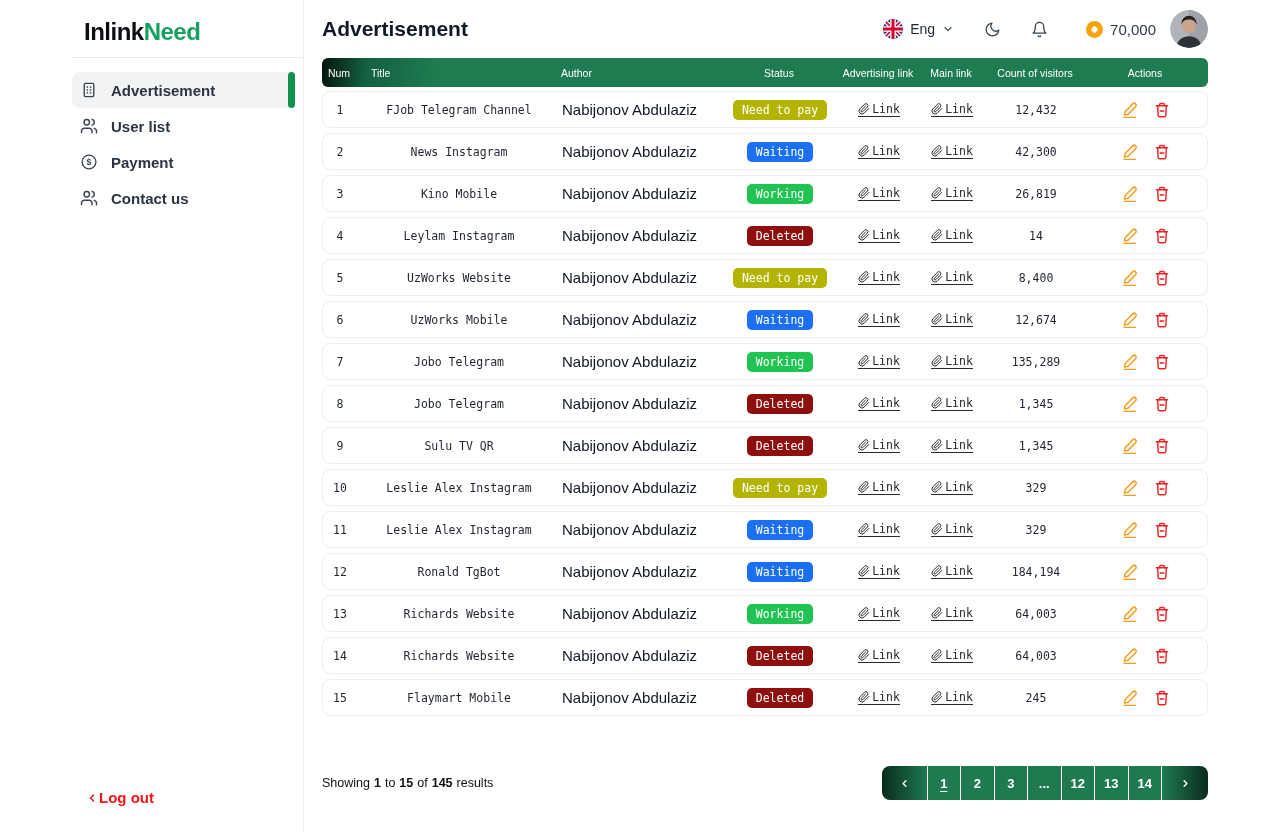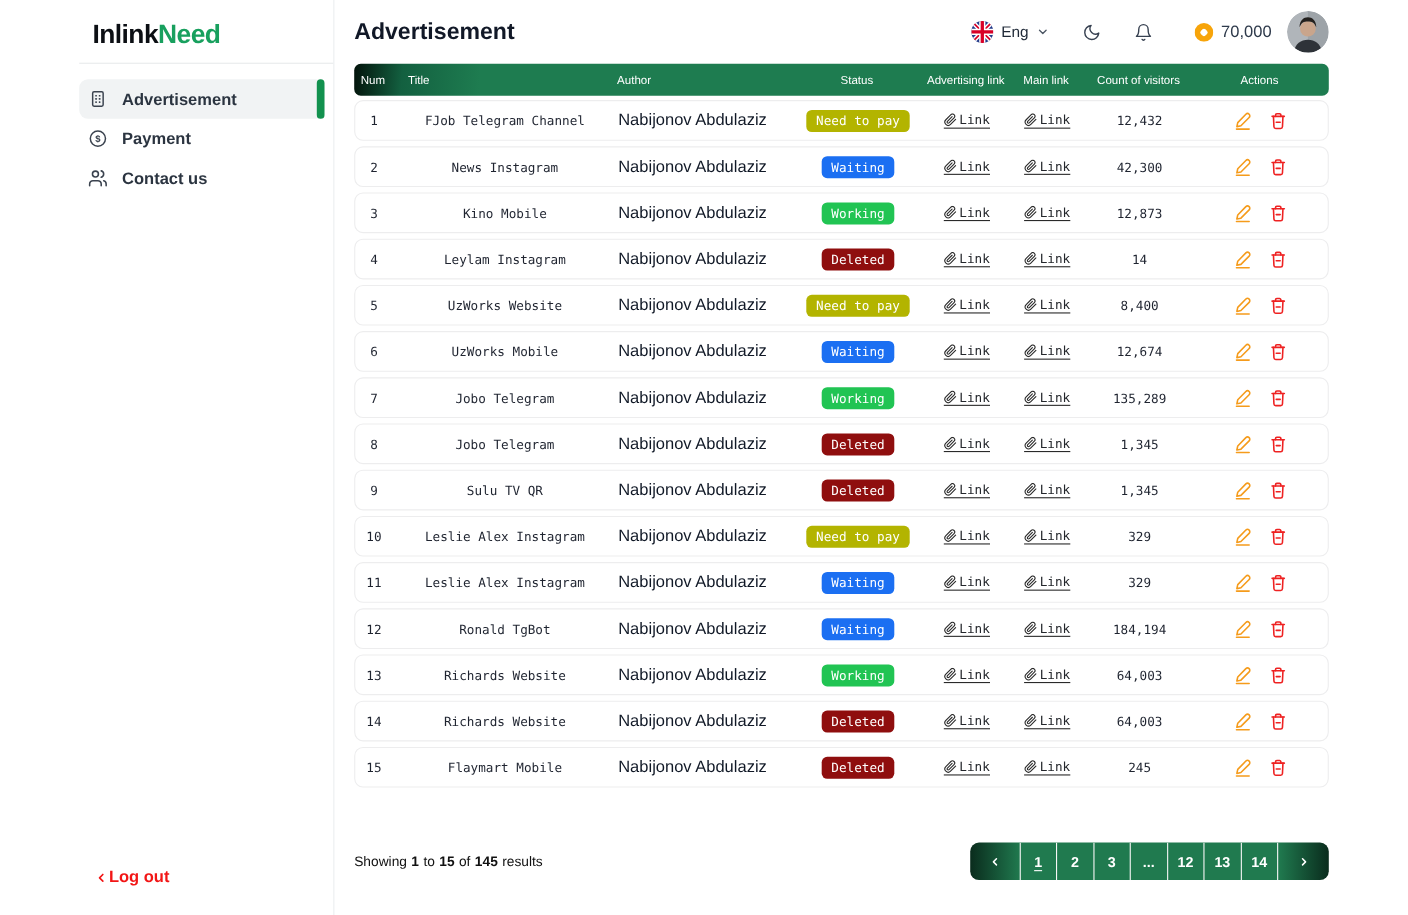--- a/index.html
+++ b/index.html
@@ -87,20 +87,32 @@
                 <rect x="10.9" y="9.1" width="1.7" height="1.7" rx=".4"></rect>
                 <rect x="7.3" y="12.3" width="1.7" height="1.7" rx=".4"></rect>
                 <rect x="10.9" y="12.3" width="1.7" height="1.7" rx=".4"></rect>
               </g>
             </svg>
           </span>
     <span class="mi-label">Advertisement</span>
     <span class="bar"></span>
   </div>
 
+  <div class="menu-item">
+    <span class="mi-icon">
+            <svg width="18" height="18" viewBox="0 0 24 24" fill="none" stroke="#3b434f" stroke-width="1.9" stroke-linecap="round" stroke-linejoin="round">
+              <path d="M16 21v-2a4 4 0 0 0-4-4H6a4 4 0 0 0-4 4v2"></path>
+              <circle cx="9" cy="7" r="3.6"></circle>
+              <path d="M22 21v-2a4 4 0 0 0-3-3.87"></path>
+              <path d="M16 3.13a4 4 0 0 1 0 7.75"></path>
+            </svg>
+          </span>
+    <span class="mi-label">User list</span>
+
+  </div>
 
   <div class="menu-item">
     <span class="mi-icon">
             <svg width="18" height="18" viewBox="0 0 24 24" fill="none" stroke="#3b434f" stroke-width="1.8">
               <circle cx="12" cy="12" r="9.2"></circle>
               <text x="12" y="16.2" text-anchor="middle" font-size="11.5" font-weight="700" fill="#3b434f" stroke="none" font-family="Liberation Sans, sans-serif">$</text>
             </svg>
           </span>
     <span class="mi-label">Payment</span>
 
@@ -313,21 +325,21 @@
       </a>
     </div>
     <div class="c-center">
       <a class="linkcell mono">
         <svg width="12" height="12" viewBox="0 0 24 24" fill="none" stroke="#2a2a2a" stroke-width="2" stroke-linecap="round" stroke-linejoin="round">
                   <path d="M21.44 11.05l-9.19 9.19a6 6 0 0 1-8.49-8.49l9.19-9.19a4 4 0 0 1 5.66 5.66l-9.2 9.19a2 2 0 0 1-2.83-2.83l8.49-8.48"></path>
                 </svg>
         <span>Link</span>
       </a>
     </div>
-    <div class="c-center cell-visitors mono">12,873</div>
+    <div class="c-center cell-visitors mono">26,819</div>
     <div class="c-center actions">
       <span class="act">
         <svg width="18" height="18" viewBox="0 0 20 20" fill="none" stroke="#f59b1b" stroke-width="1.6" stroke-linecap="round" stroke-linejoin="round">
                   <path d="M12.9 3.2a2.3 2.3 0 0 1 3.3 3.3l-8.3 8.3-4.1.9.9-4.1z"></path>
                   <path d="M3.4 18.2h12.8"></path>
                 </svg>
       </span>
       <span class="act">
         <svg width="18" height="18" viewBox="0 0 20 20" fill="none" stroke="#ee2222" stroke-width="1.6" stroke-linecap="round" stroke-linejoin="round">
                   <path d="M3.8 5.3h12.4"></path>

